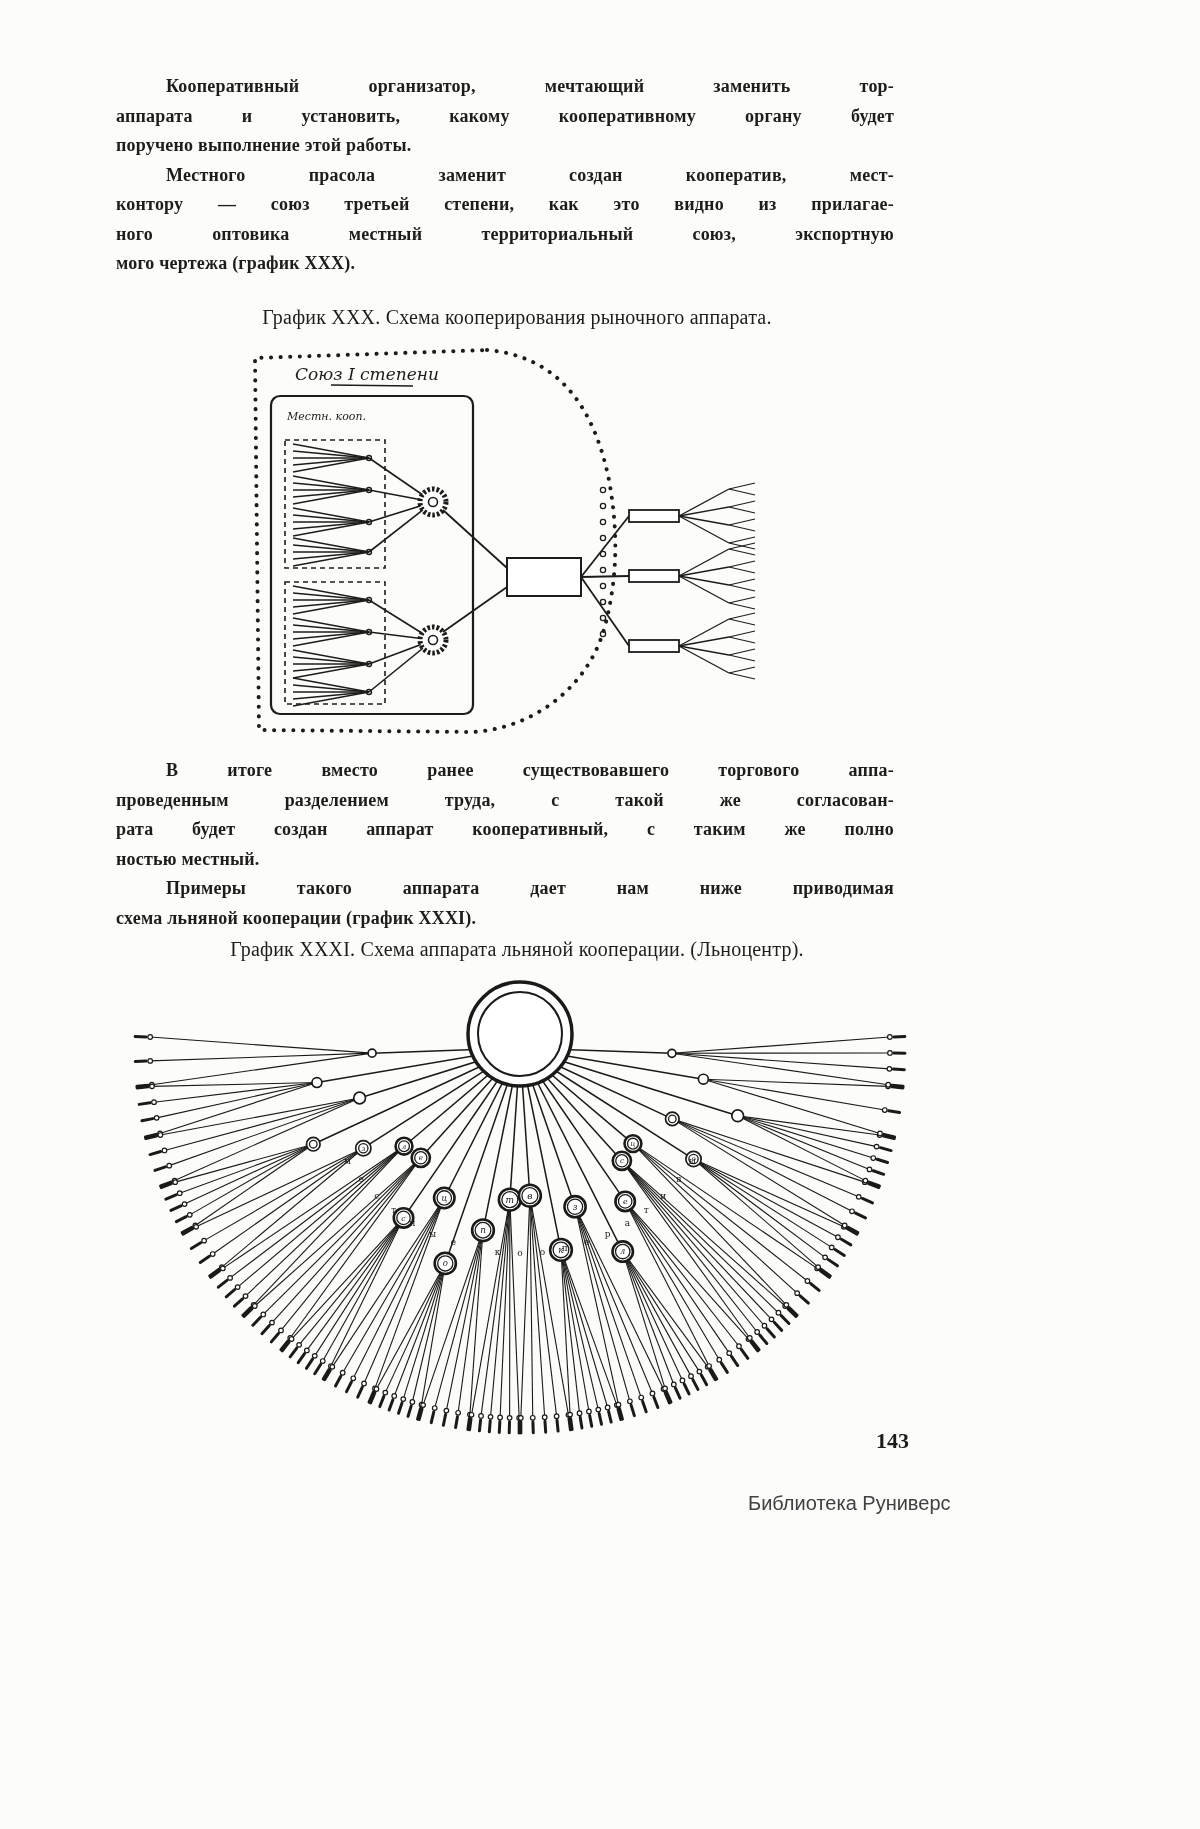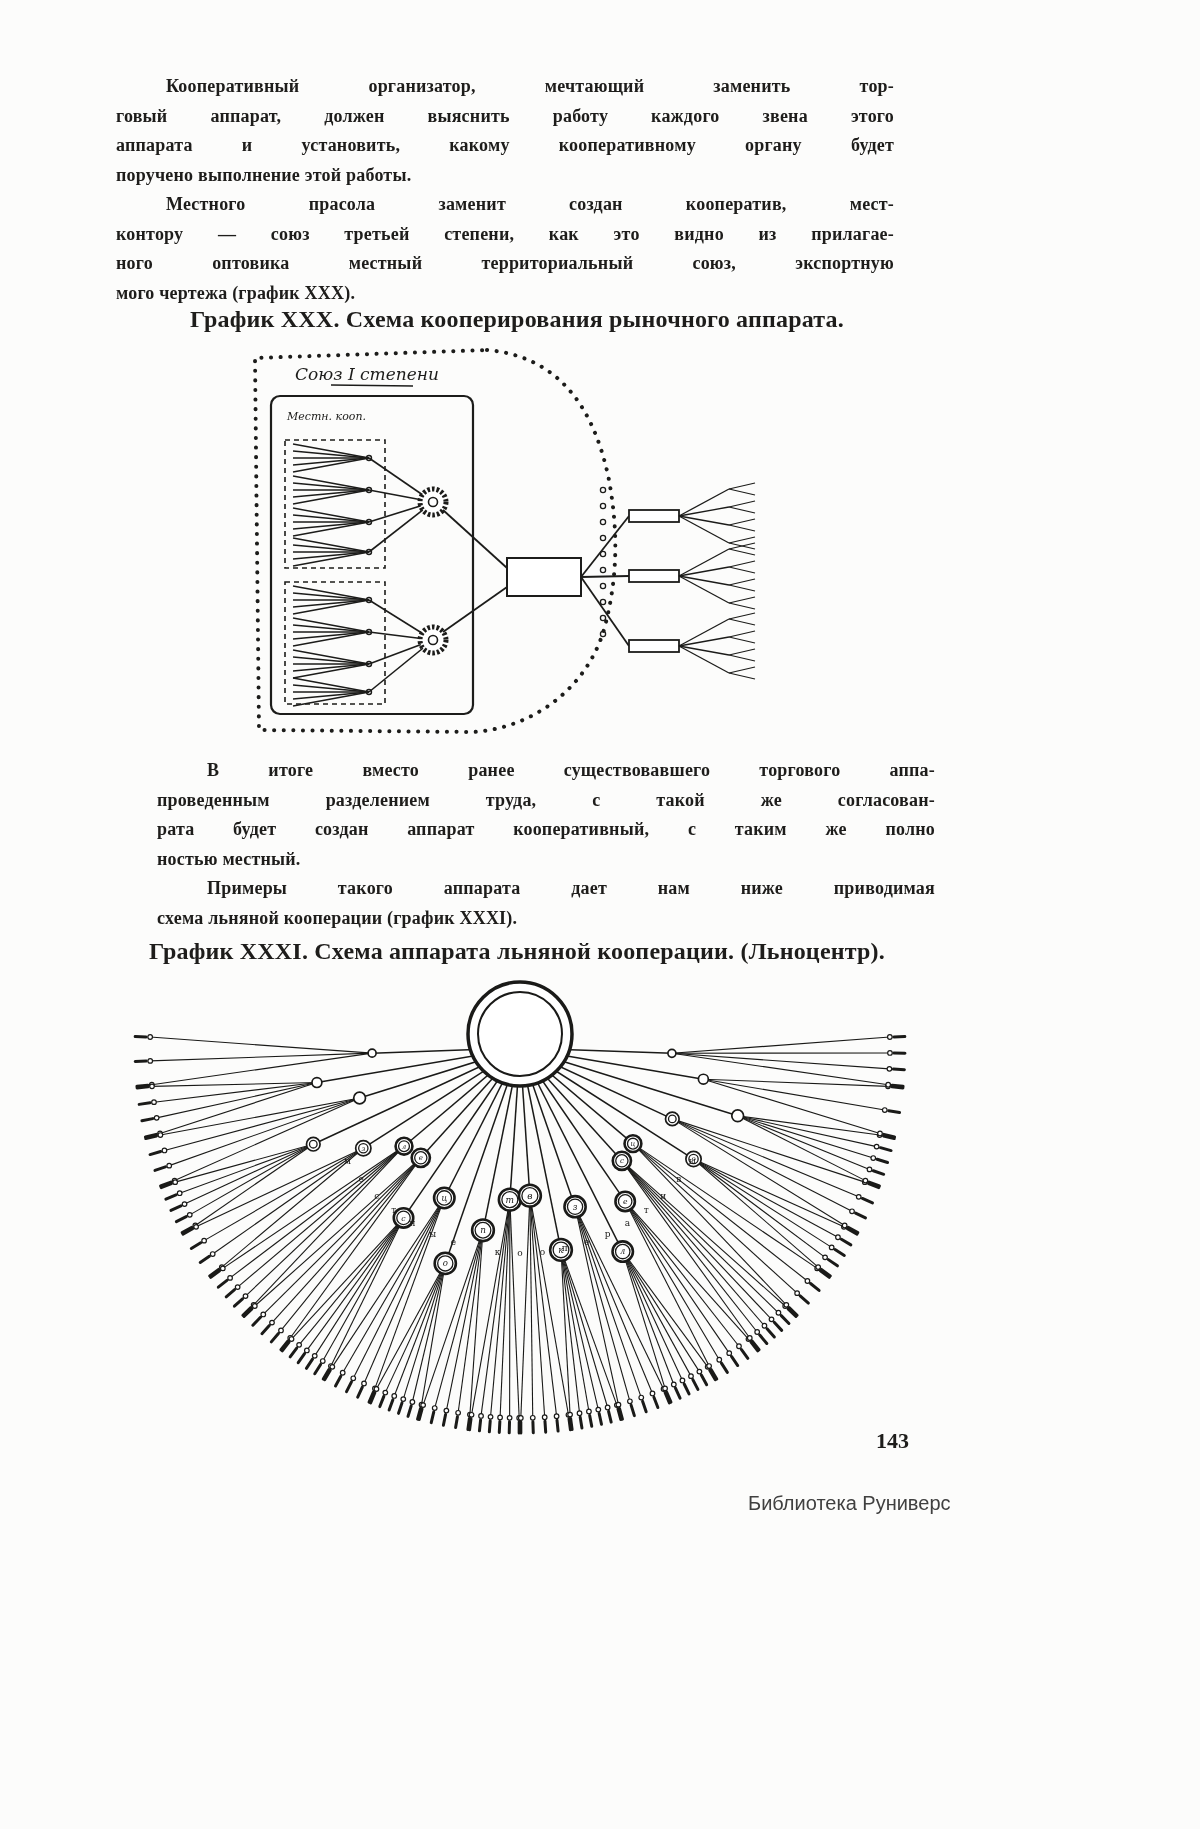--- a/index.html
+++ b/index.html
@@ -9,27 +9,27 @@
     font-family:"Liberation Serif","DejaVu Serif",serif;
     color:#1e1d1b;overflow:hidden;
   }
   .page{position:absolute;inset:0;}
   .text-block{
     position:absolute;left:116px;width:778px;
     font-size:18px;font-weight:700;line-height:29.5px;
     letter-spacing:0.2px;
   }
   #block1{top:72px;}
-  #block2{top:756px;margin-left:41px;}
+  #block2{top:756px;}
   .line{text-align:justify;text-align-last:justify;white-space:normal;}
   .line.first{padding-left:50px;}
   .line.last{text-align-last:left;}
   .caption{
     position:absolute;left:128px;width:778px;text-align:center;
-    font-size:24px;font-weight:700;letter-spacing:0.2px;
+    font-size:20px;font-weight:400;letter-spacing:0.2px;
   }
   #caption1{top:306px;}
   #caption2{top:938px;}
   svg{position:absolute;}
   #diagram1{left:237px;top:340px;}
   #diagram2{left:128px;top:978px;}
   .page-number{
     position:absolute;left:853px;top:1428px;
     font-size:22px;font-weight:700;margin-left:23px;
   }
@@ -40,21 +40,20 @@
   }
 </style>
 </head>
 <body>
 
 <div class="page">
 
   <div id="block1" class="text-block">
     <div>
         <div class="line first">Кооперативный организатор, мечтающий заменить тор-</div>
-        <div class="line">говый аппарат, должен выяснить работу каждого звена этого</div>
         <div class="line">аппарата и установить, какому кооперативному органу будет</div>
         <div class="line last">поручено выполнение этой работы.</div>
       </div>
     <div>
         <div class="line first">Местного прасола заменит создан кооператив, мест-</div>
         <div class="line">контору — союз третьей степени, как это видно из прилагае-</div>
         <div class="line">ного оптовика местный территориальный союз, экспортную</div>
         <div class="line last">мого чертежа (график XXX).</div>
       </div>
   </div>

